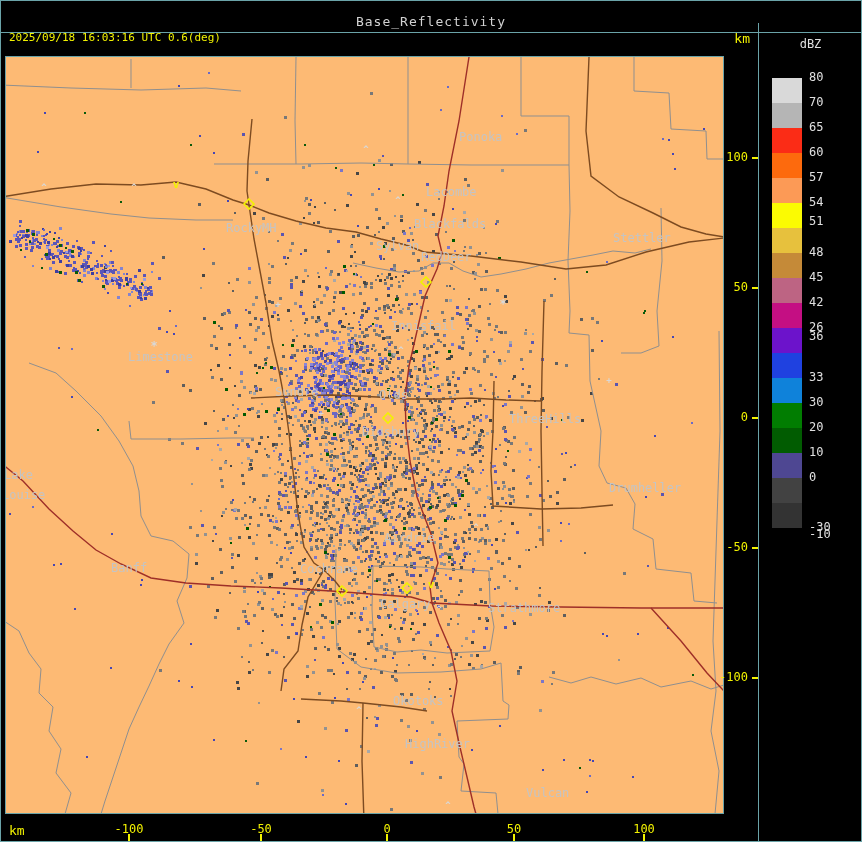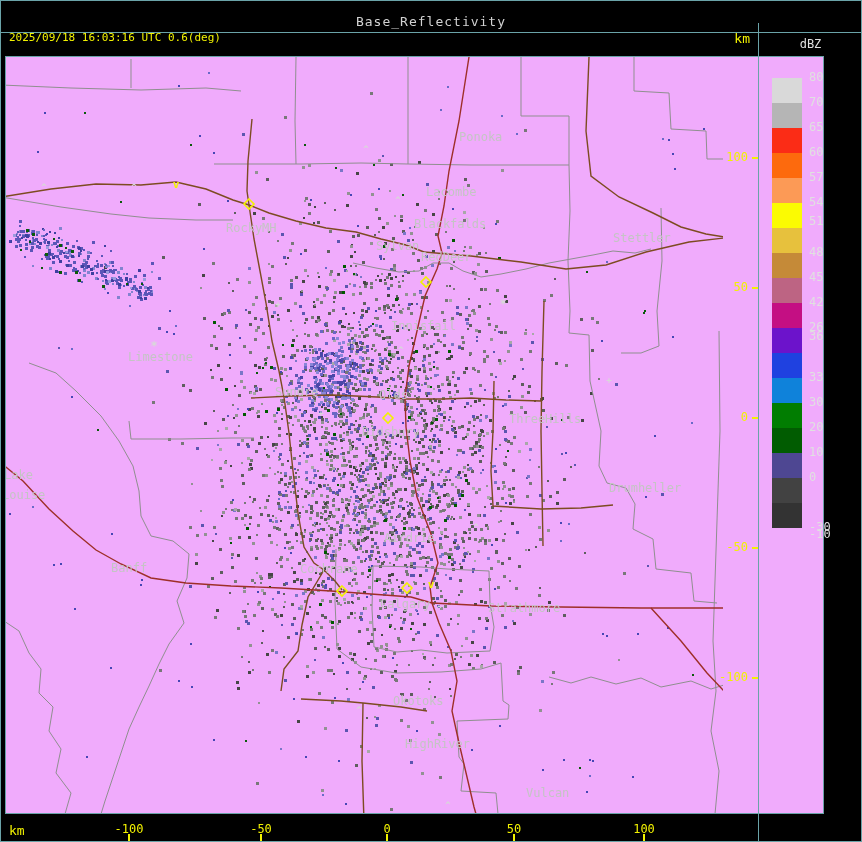--- a/index.html
+++ b/index.html
@@ -7,22 +7,22 @@
     font-family:"DejaVu Sans Mono","Liberation Mono",monospace;
     border:1px solid #6aa3a8;box-sizing:border-box;overflow:hidden;}
   #titlebar{position:absolute;left:0;top:0;width:860px;height:21px;
     border-bottom:1px solid #6aa3a8;color:#d2d2d2;font-size:13px;
     text-align:center;line-height:21px;letter-spacing:1px;margin-top:10px;}
   #main-panel{position:absolute;left:0;top:22px;width:757px;height:818px;}
   #colorbar-panel{position:absolute;left:757px;top:22px;width:103px;height:818px;
     border-left:1px solid #6aa3a8;}
   #timestamp{position:absolute;left:8px;top:8px;color:#f2f200;font-size:11px;white-space:pre;}
   #km-top{position:absolute;right:8px;top:8px;color:#f2f200;font-size:13px;}
-  #map{position:absolute;left:4px;top:33px;width:819px;height:758px;
-    border:1px solid #6aa3a8;box-sizing:border-box;background:#f0abfc;overflow:hidden;}
+  #map{position:absolute;left:4px;top:33px;width:719px;height:758px;
+    border:1px solid #6aa3a8;box-sizing:border-box;background:#fdba74;overflow:hidden;}
   #map svg{display:block;}
   .ytick-label{position:absolute;width:52px;text-align:right;color:#f2f200;font-size:12px;}
   .ytick-dash{position:absolute;width:7px;height:2px;background:#f2f200;}
   .xtick-label{position:absolute;width:56px;text-align:center;color:#f2f200;font-size:12px;}
   .xtick-dash{position:absolute;width:2px;height:7px;background:#f2f200;}
   #km-bottom{position:absolute;left:8px;top:800px;color:#f2f200;font-size:13px;}
   #cb-title{position:absolute;left:0;top:14px;width:100%;text-align:center;
     color:#e0e0e0;font-size:12px;}
   .cb-block{position:absolute;left:13px;width:30px;height:25px;}
   .cb-label{position:absolute;left:50px;width:48px;color:#e0e0e0;font-size:12px;}

